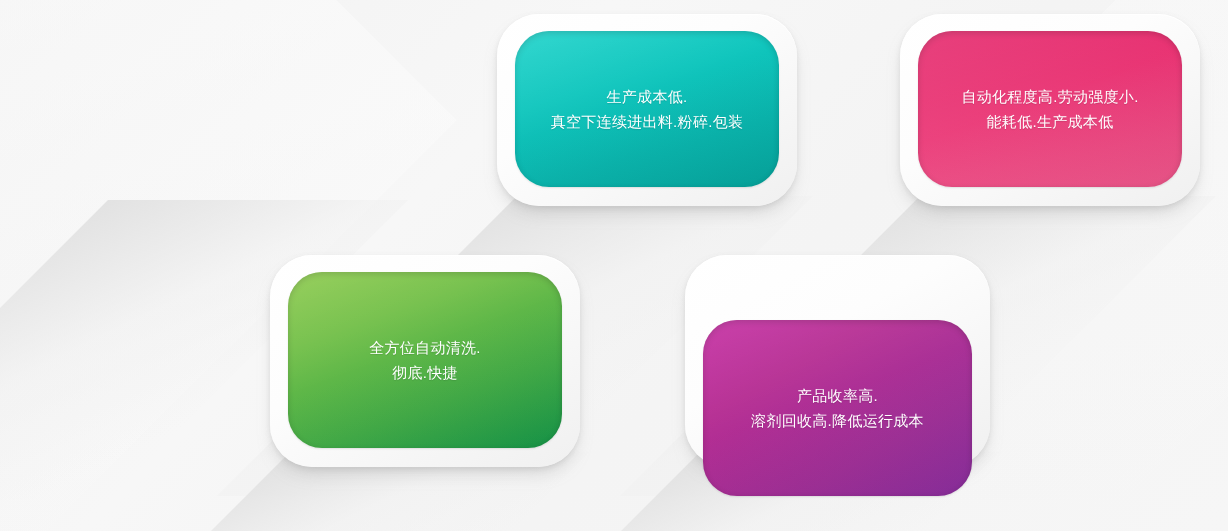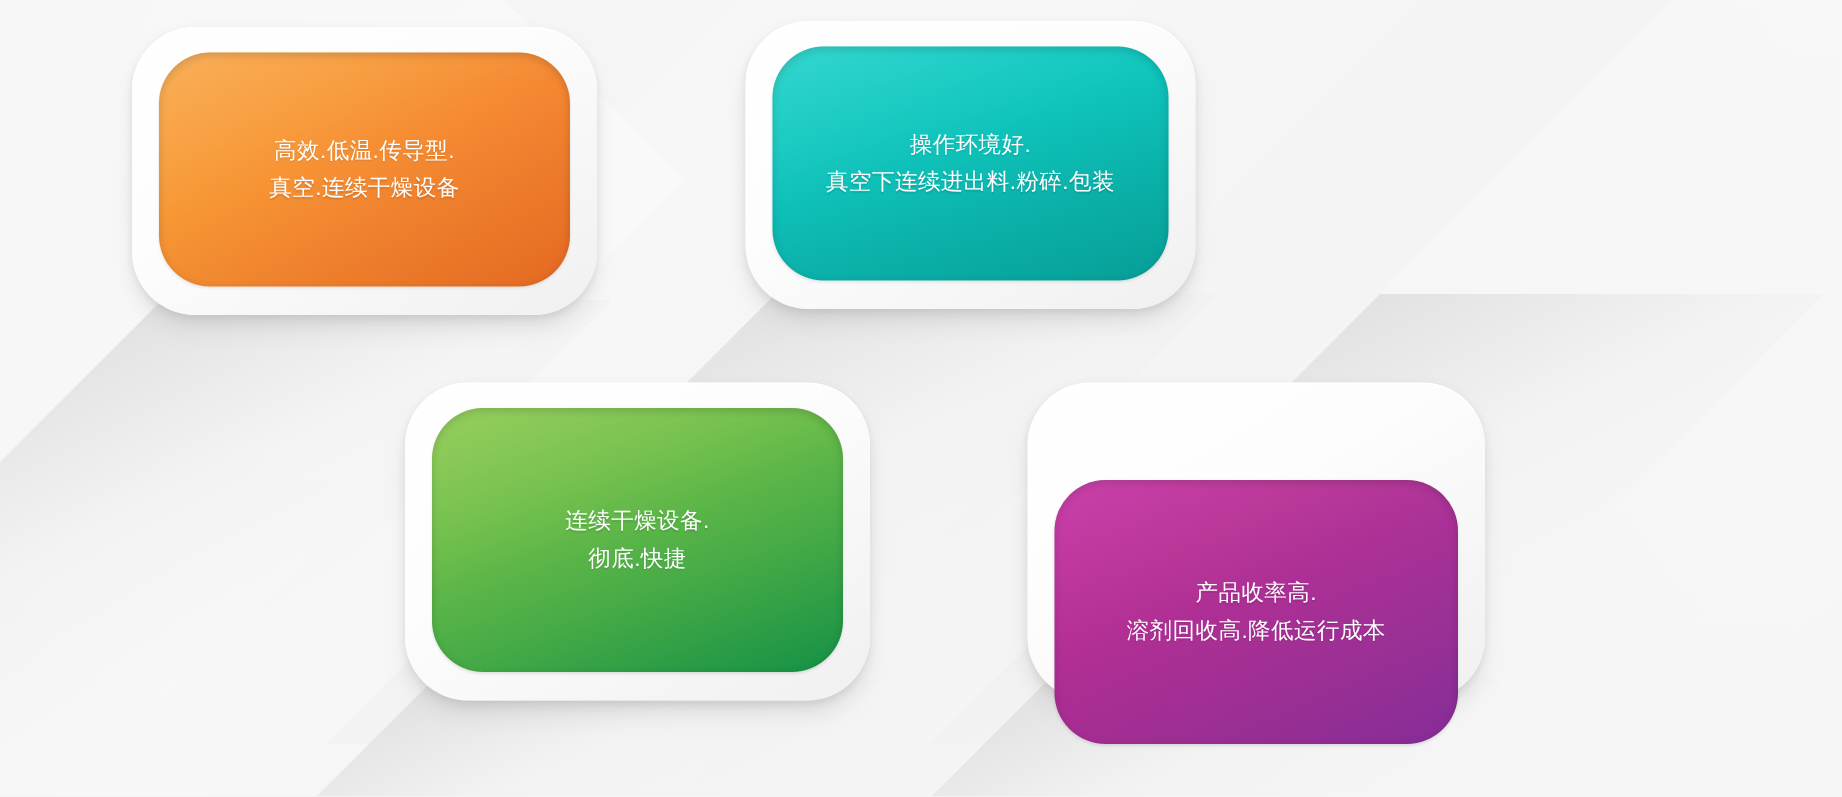--- a/index.html
+++ b/index.html
@@ -116,38 +116,38 @@
 
   <div class="bg-streak s1"></div>
   <div class="bg-streak s2"></div>
 
   <div class="cast-shadow" style="left:108px; top:200px; width:300px; height:300px;"></div>
   <div class="cast-shadow" style="left:517px; top:196px; width:296px; height:300px;"></div>
   <div class="cast-shadow" style="left:920px; top:196px; width:296px; height:300px;"></div>
   <div class="cast-shadow" style="left:290px; top:452px; width:300px; height:130px;"></div>
   <div class="cast-shadow" style="left:700px; top:452px; width:300px; height:130px;"></div>
 
-  <div class="tile" style="left:88px; top:18px; width:310px; height:192px;">
-    <div class="tile-inner fill-orange">
-      <div class="tile-text">高效.低温.传导型.
-真空.连续干燥设备</div>
-    </div>
-  </div>
 
   <div class="tile" style="left:497px; top:14px; width:300px; height:192px;">
     <div class="tile-inner fill-teal">
-      <div class="tile-text">操作环境好.
+      <div class="tile-text">生产成本低.
 真空下连续进出料.粉碎.包装</div>
     </div>
   </div>
 
+  <div class="tile" style="left:900px; top:14px; width:300px; height:192px;">
+    <div class="tile-inner fill-pink">
+      <div class="tile-text">自动化程度高.劳动强度小.
+能耗低.生产成本低</div>
+    </div>
+  </div>
 
   <div class="tile" style="left:270px; top:255px; width:310px; height:212px;">
     <div class="tile-inner fill-green">
-      <div class="tile-text">连续干燥设备.
+      <div class="tile-text">全方位自动清洗.
 彻底.快捷</div>
     </div>
   </div>
 
   <div class="tile" style="left:685px; top:255px; width:305px; height:212px;">
     <div class="tile-inner fill-purple">
       <div class="tile-text">产品收率高.
 溶剂回收高.降低运行成本</div>
     </div>
   </div>

